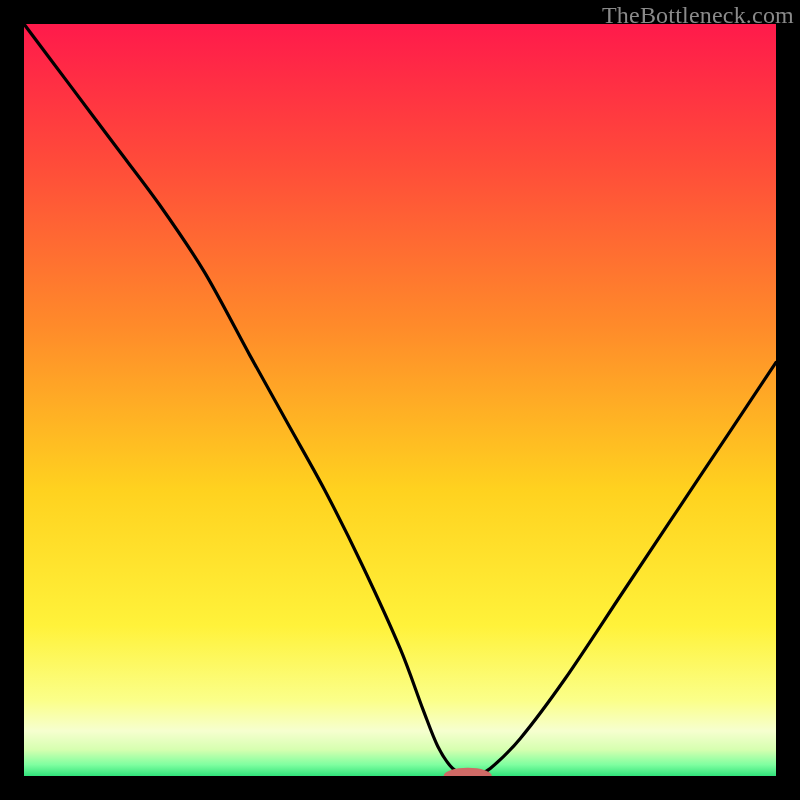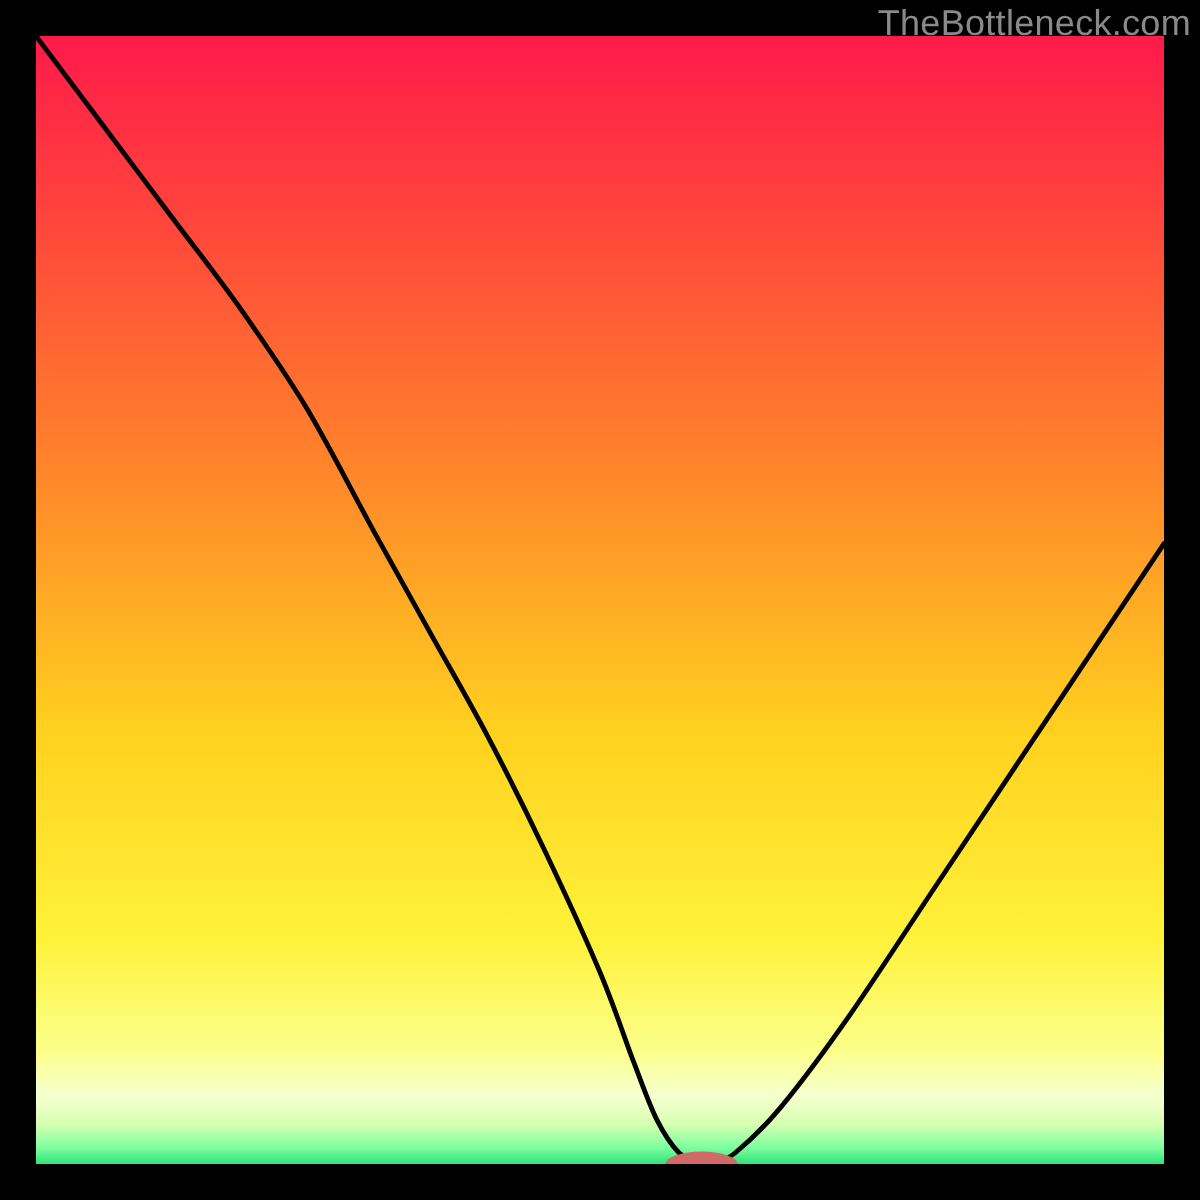--- a/index.html
+++ b/index.html
@@ -29,21 +29,21 @@
     position: absolute;
     left: 0; top: 0;
     width: 752px;
     height: 752px;
     display: block;
   }
   .watermark {
     position: absolute;
     top: 2px;
     right: 6px;
-    font-family: Liberation Sans, sans-serif;
+    font-family: Liberation Serif, serif;
     font-size: 24px;
     font-weight: 400;
     color: #8a8a8a;
     letter-spacing: 0.2px;
   }
 </style>
 </head>
 <body>
 
 <div class="frame">

